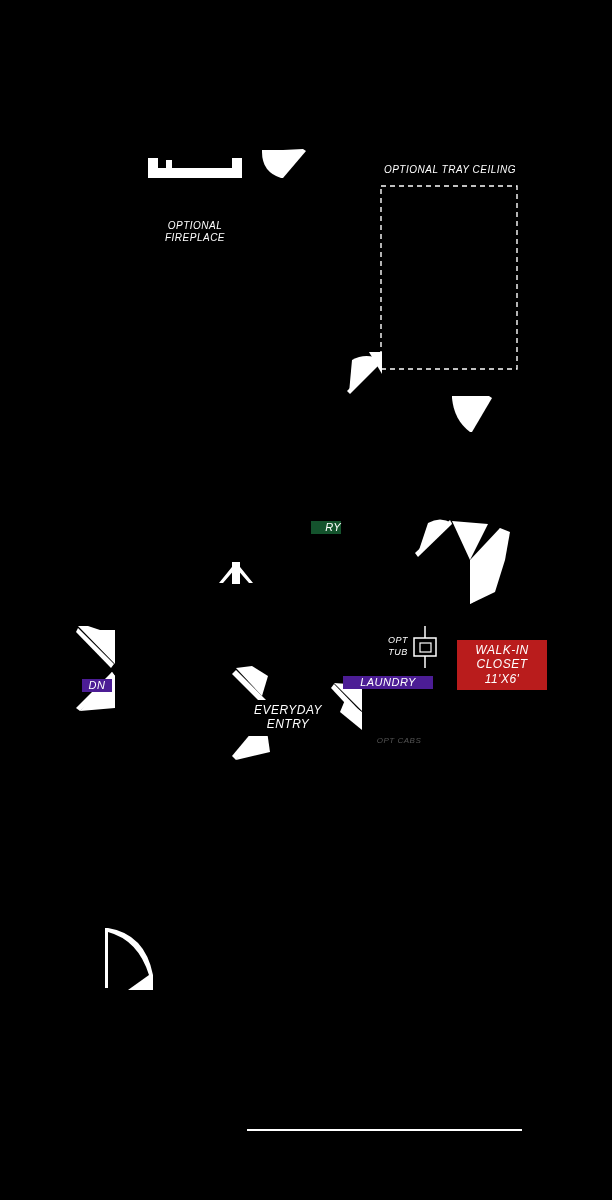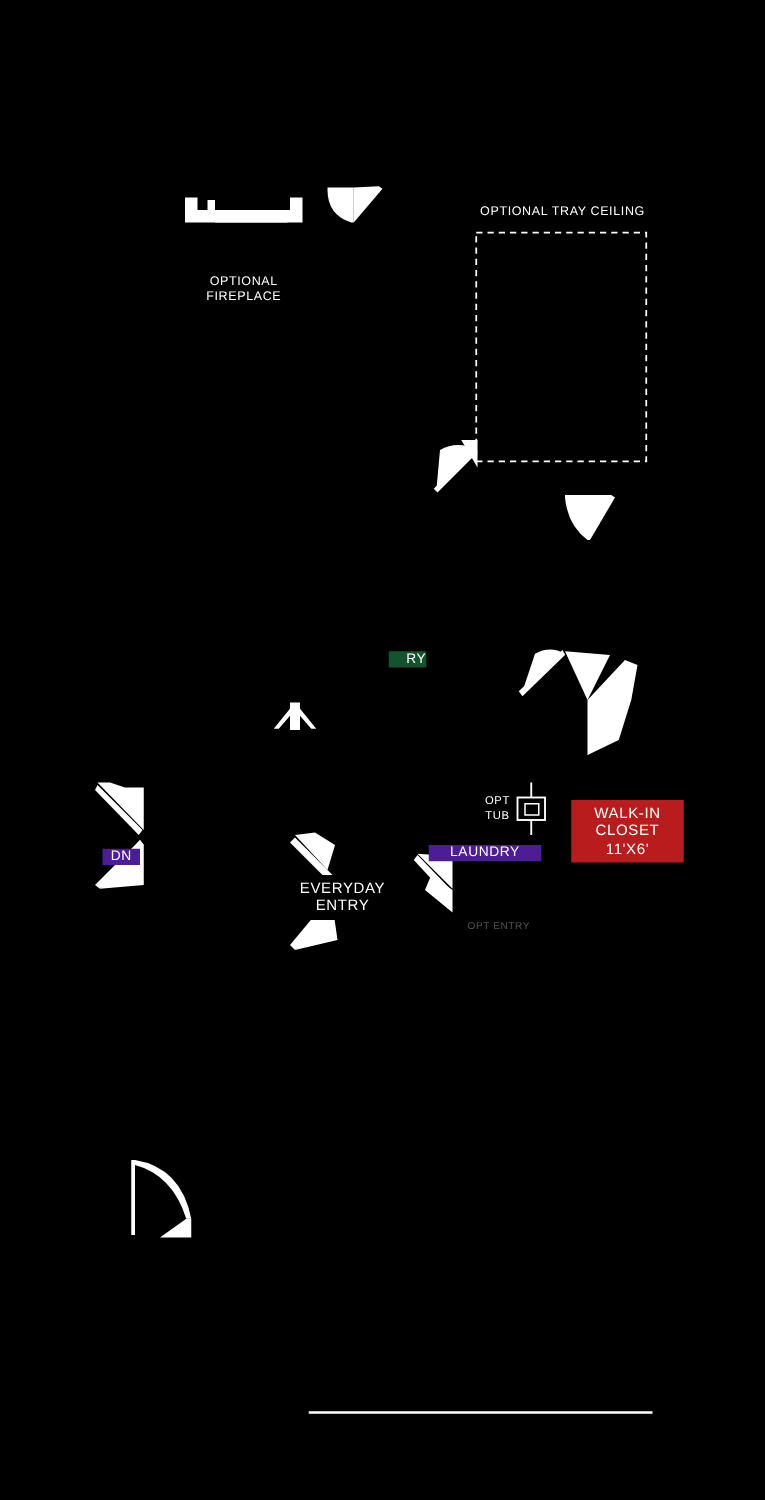--- a/index.html
+++ b/index.html
@@ -21,20 +21,21 @@
     width: 612px;
     height: 1200px;
   }
   .lbl {
     position: absolute;
     color: #ffffff;
     letter-spacing: 0.5px;
     white-space: pre;
     line-height: 1.15;
     text-align: center;
+    font-style: italic;
   }
   
   #lbl-optional-fireplace {
     left: 148px; top: 180px;
     width: 94px;
     font-size: 10px;
     margin-top: 40px;
   }
   #lbl-optional-tray-ceiling {
     left: 368px; top: 164px;
@@ -68,21 +69,21 @@
   }
   #lbl-walk-in-closet {
     left: 457px; top: 640px;
     width: 90px;
     font-size: 12px;
     background: #b91c1c;
     padding: 3px 0 4px 0;
     line-height: 1.2;
   }
   #lbl-everyday-entry {
-    left: 225px; top: 700px;
+    left: 239px; top: 700px;
     width: 98px;
     font-size: 12px;
     background: #000;
     padding: 3px 0 4px 0;
     line-height: 1.2;
   }
   #lbl-opt-cabs {
     left: 364px; top: 736px;
     width: 70px;
     font-size: 8px;
@@ -185,13 +186,13 @@
 
 <div class="lbl" id="lbl-laundry">LAUNDRY</div>
 
 <div class="lbl" id="lbl-walk-in-closet">WALK-IN
 CLOSET
 11'X6'</div>
 
 <div class="lbl" id="lbl-everyday-entry">EVERYDAY
 ENTRY</div>
 
-<div class="lbl" id="lbl-opt-cabs">OPT ENTRY</div>
+<div class="lbl" id="lbl-opt-cabs">OPT CABS</div>
 
 </body></html>

